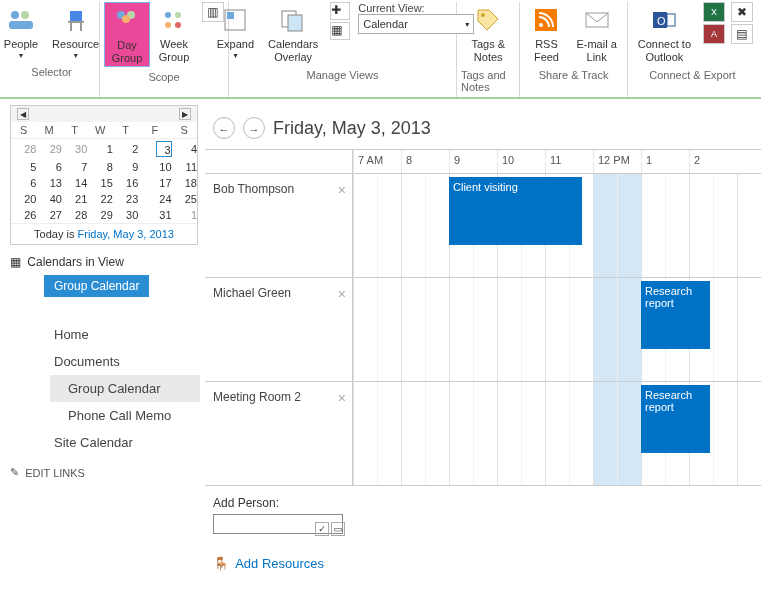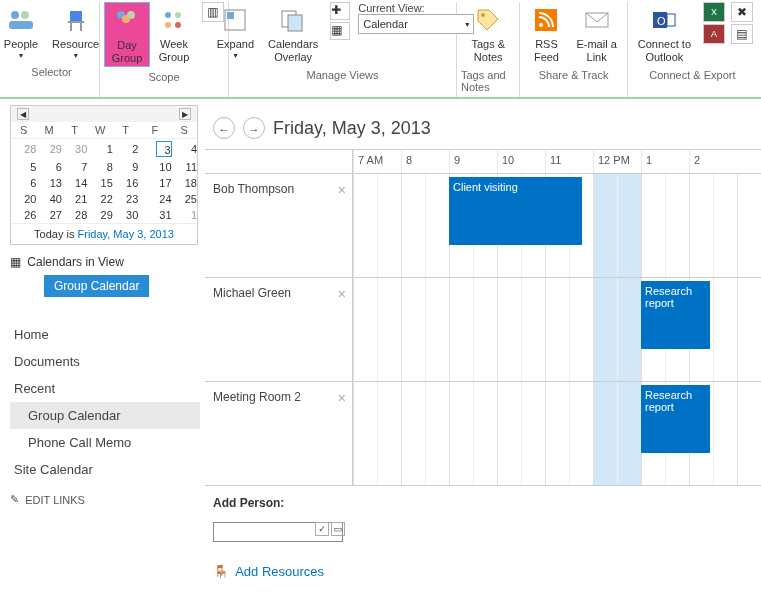--- a/index.html
+++ b/index.html
@@ -38,21 +38,21 @@
 .mini td.today span { display:inline-block; width:16px; height:16px; border:1px solid #2a8dd4; line-height:16px;}
 .mini-foot { text-align:center; font-size:11px; padding:4px 0; border-top:1px solid #eee; }
 .mini-foot a { color:#0072c6; cursor:pointer; }
 
 .civ { margin-top:10px; font-size:12px; display:flex; align-items:center; gap:6px; }
 .civ-list { margin: 6px 0 0 34px; }
 .civ-item { background:#2a8dd4; color:#fff; padding:4px 10px; display:inline-block; font-size:12px; }
 
 
 .ql { margin-top: 24px; }
-.ql a { display:block; padding:6px 4px; font-size:13px; color:#444; cursor:pointer; }
+.ql a { display:block; padding:6px 4px; font-size:13px; color:#444; cursor:pointer;margin-left:40px; }
 .ql .sub { padding-left: 18px; }
 .ql .sub.sel { background:#e9e9e9; }
 .ql .edit { margin-top:10px; color:#555; font-size:11px; display:flex; align-items:center; gap:6px; }
 
 
 .cal-head { display:flex; align-items:center; gap:8px; padding: 18px 0 10px 8px; }
 .nav-btn { width:22px; height:22px; border:1px solid #bbb; border-radius:11px; display:flex;align-items:center;justify-content:center; cursor:pointer; font-size:11px;}
 .cal-title { font-size:18px; color:#444; }
 
 .grid { position:relative; border-top:1px solid #ccc; }
@@ -64,21 +64,21 @@
 .person-label { width:148px; padding:8px 6px 0 8px; font-size:12px; color:#444; display:flex; justify-content:space-between; align-items:flex-start; border-right:1px solid #ccc;}
 .person-label .close { color:#aaa; font-size:14px; cursor:pointer; }
 .slots { flex:1; display:flex; position:relative; }
 .slot { flex:0 0 24px; border-left:1px solid #f0f0f0; }
 .slot.hr { border-left:1px solid #e0e0e0; }
 .slot.noon { background:#d4e7f7; }
 
 .event { position:absolute; top:3px; background:#0072c6; color:#fff; font-size:11px; padding:4px; height:68px; overflow:hidden; }
 
 .add-person { padding:10px 0 0 8px; position:relative; }
-.ap-label { font-size:12px; display:block; margin-bottom:12px;font-weight:bold; }
+.ap-label { font-size:12px; display:block; margin-bottom:4px; }
 .ap-input { width:130px; height:20px; border:1px solid #888; }
 .ap-btn { position:absolute; left:110px; top:36px; display:flex; gap:2px;}
 .ap-btn span{ width:14px;height:14px;border:1px solid #aaa;font-size:9px;display:flex;align-items:center;justify-content:center;}
 
 .add-res { margin:22px 0 0 8px; display:flex; align-items:center; gap:6px; color:#0072c6; font-size:13px; cursor:pointer; }
 </style>
 </head>
 <body>
 
 <div class="ribbon">
@@ -326,21 +326,20 @@
       <span>▦</span>
       <span>Calendars in View</span>
     </div>
     <div class="civ-list">
       <span class="civ-item">Group Calendar</span>
     </div>
 
     <div class="ql">
       <a>Home</a>
       <a>Documents</a>
-      <a>Recent</a>
       <a class="sub sel">Group Calendar</a>
       <a class="sub">Phone Call Memo</a>
       <a>Site Calendar</a>
       <div class="edit">
         <span>✎</span>
         <span>EDIT LINKS</span>
       </div>
     </div>
   </div>
 

